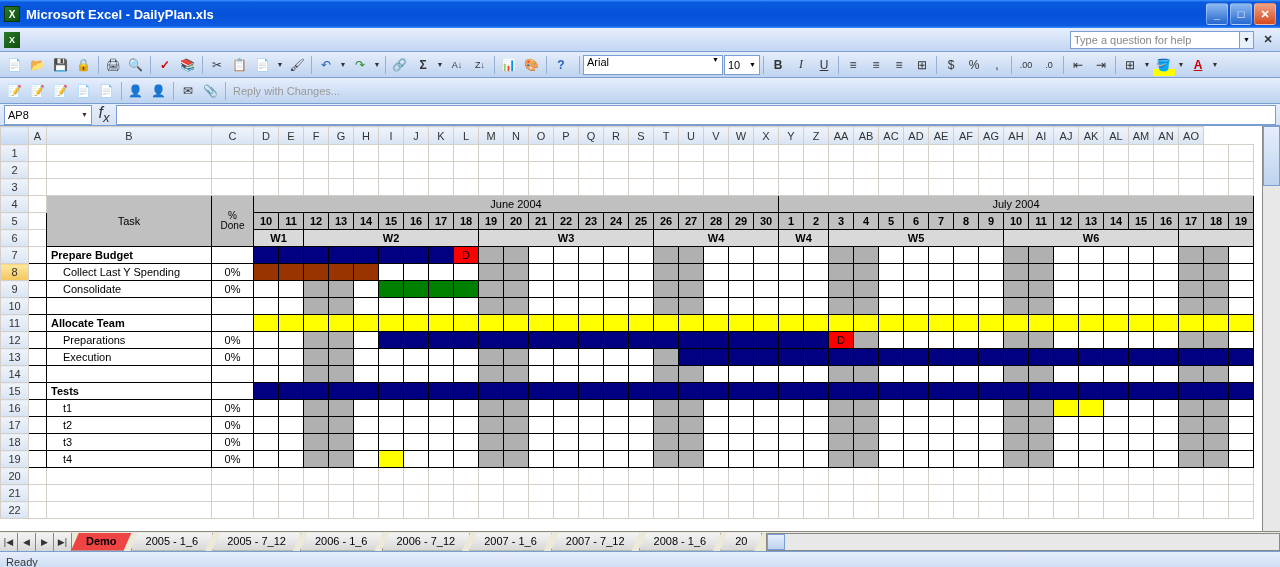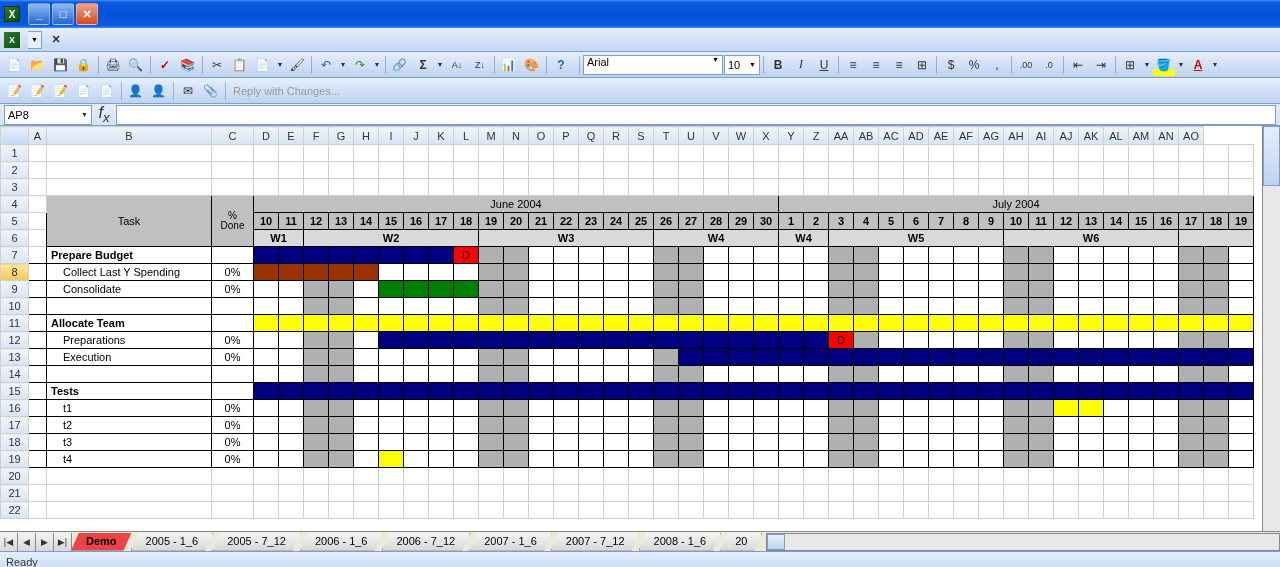--- a/index.html
+++ b/index.html
@@ -84,27 +84,29 @@
 .statusbar { height: 20px; background: linear-gradient(to bottom,#e6eefc,#c8daf2); display:flex;align-items:center;padding:0 6px;font-size:11px;color:#333;border-top:1px solid #7a9ed0; }
 
 .vscroll { position:absolute;right:0;top:0;bottom:0;width:18px;background:#e8e8e8;border-left:1px solid #888; }
 .vscroll .thumb { width:100%;height:60px;background:linear-gradient(to bottom,#e6eefc,#bed3ef);border:1px solid #7a9ed0; }
 </style>
 </head>
 <body>
 
 <div class="titlebar">
   <div class="exicon">X</div>
+  <div class="title">Microsoft Excel - DailyPlan.xls</div>
   <div class="winbtn min">_</div>
   <div class="winbtn max">□</div>
   <div class="winbtn close">✕</div>
 </div>
 
 <div class="menubar">
   <div class="exicon2">X</div>
+  <div class="helpbox">Type a question for help</div>
   <div class="helpdrop">▼</div>
   <div class="xbtn">✕</div>
 </div>
 
 <div class="toolbar">
   <div class="tbtn">📄</div>
   <div class="tbtn">📂</div>
   <div class="tbtn">💾</div>
   <div class="tbtn">🔒</div>
   <div class="tsep"></div>

